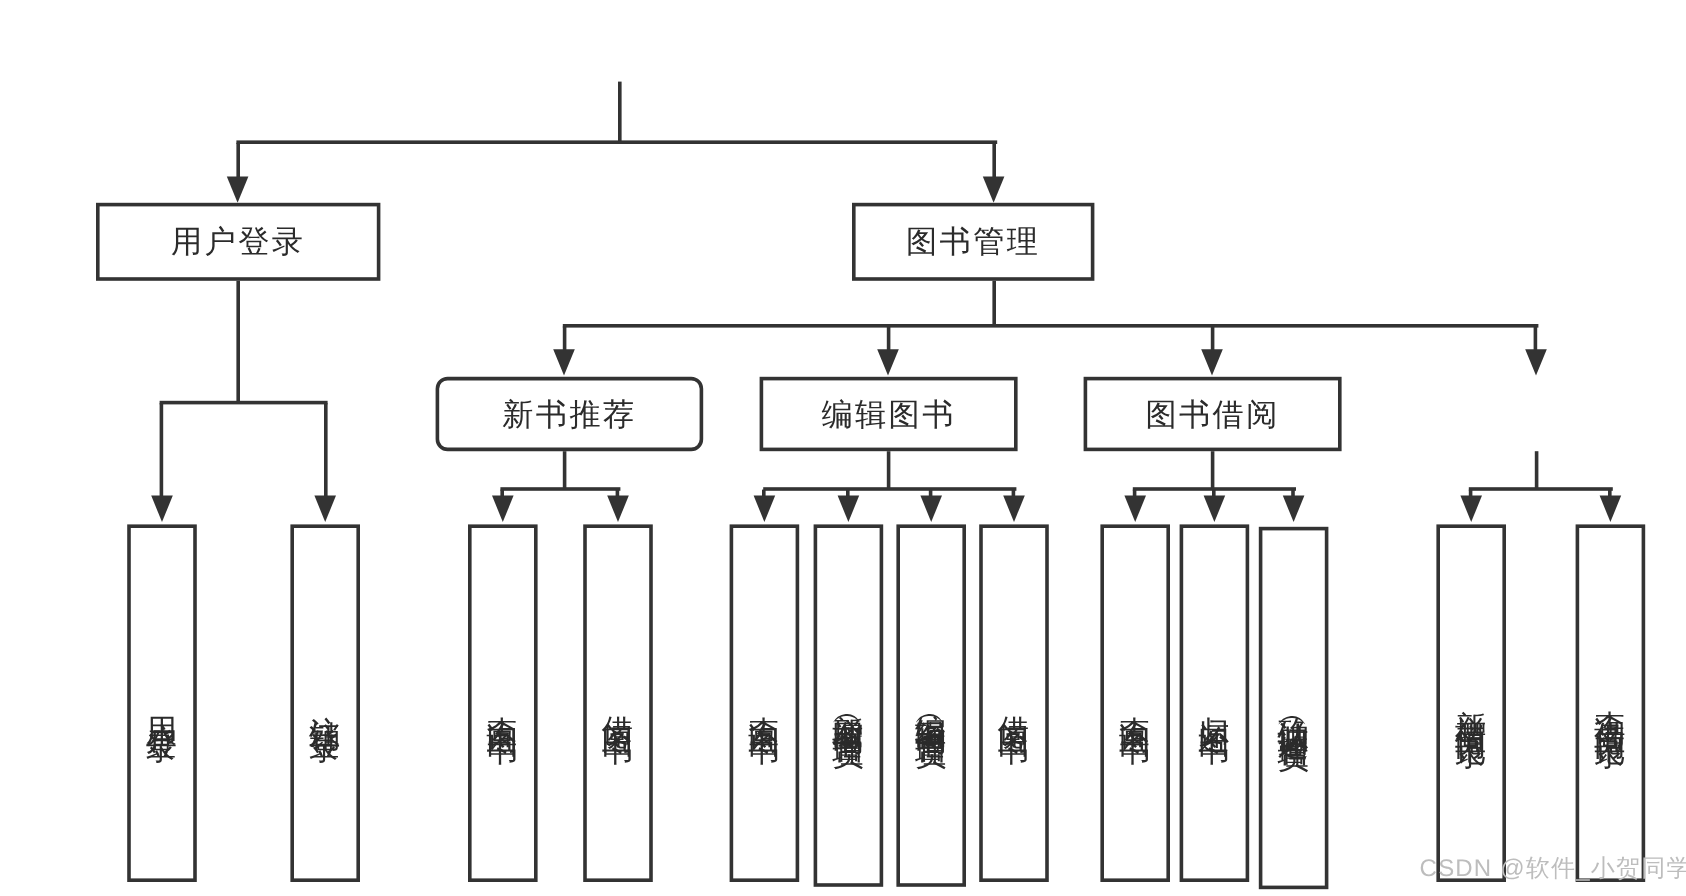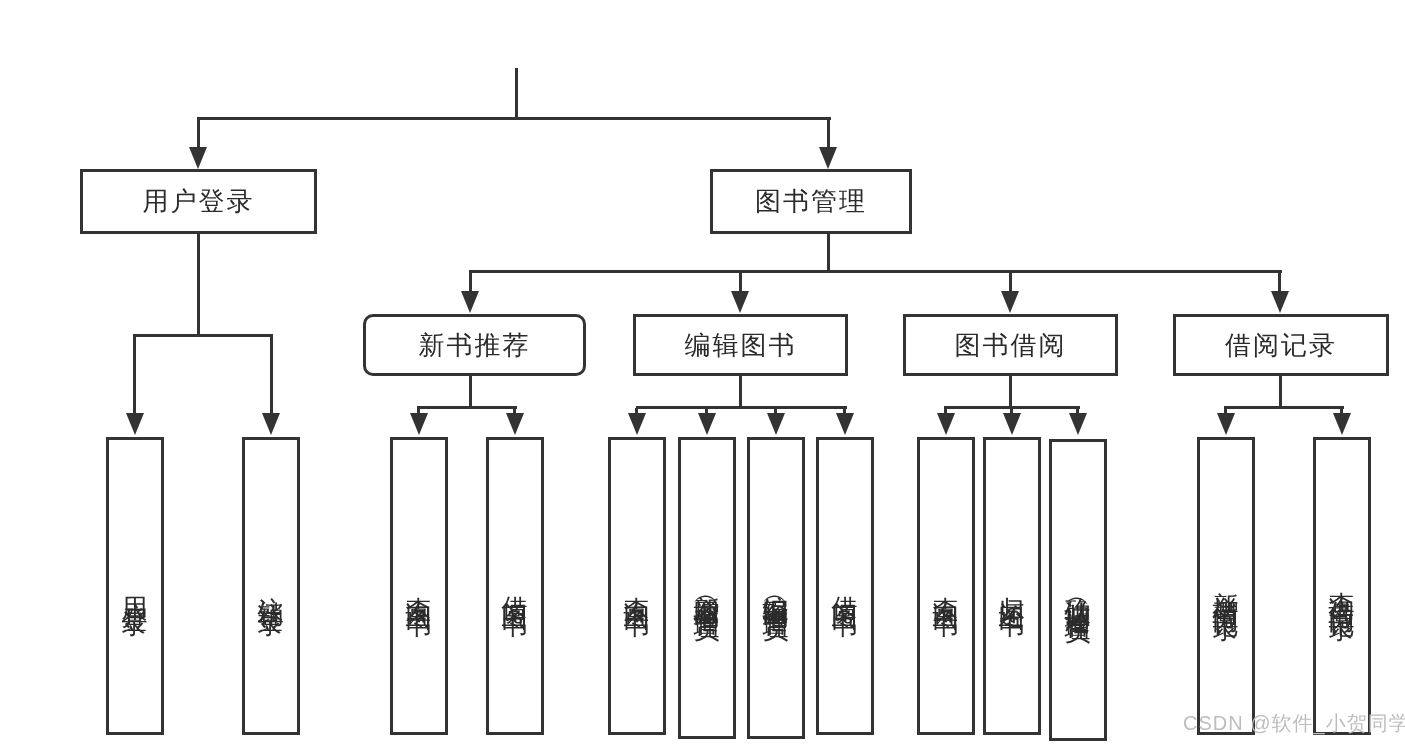--- a/index.html
+++ b/index.html
@@ -102,23 +102,20 @@
 
   <div class="hbox" style="left:363px; top:314px; width:223px; height:62px;border-radius:10px;">
     <span>新书推荐</span>
   </div>
   <div class="hbox" style="left:633px; top:314px; width:215px; height:62px;">
     <span>编辑图书</span>
   </div>
   <div class="hbox" style="left:903px; top:314px; width:215px; height:62px;">
     <span>图书借阅</span>
   </div>
-  <div class="hbox" style="left:1173px; top:314px; width:216px; height:62px;">
-    <span>借阅记录</span>
-  </div>
 
   <div class="vline" style="left:469px; top:376px; height:32px;"></div>
   <div class="hline" style="left:417px; top:406px; width:100px;"></div>
   <div class="vline" style="left:417px; top:408px; height:7px;"></div>
   <div class="arrow" style="left:410px; top:413px;"></div>
   <div class="vline" style="left:513px; top:408px; height:7px;"></div>
   <div class="arrow" style="left:506px; top:413px;"></div>
 
   <div class="vline" style="left:739px; top:376px; height:32px;"></div>
   <div class="hline" style="left:636px; top:406px; width:211px;"></div>

